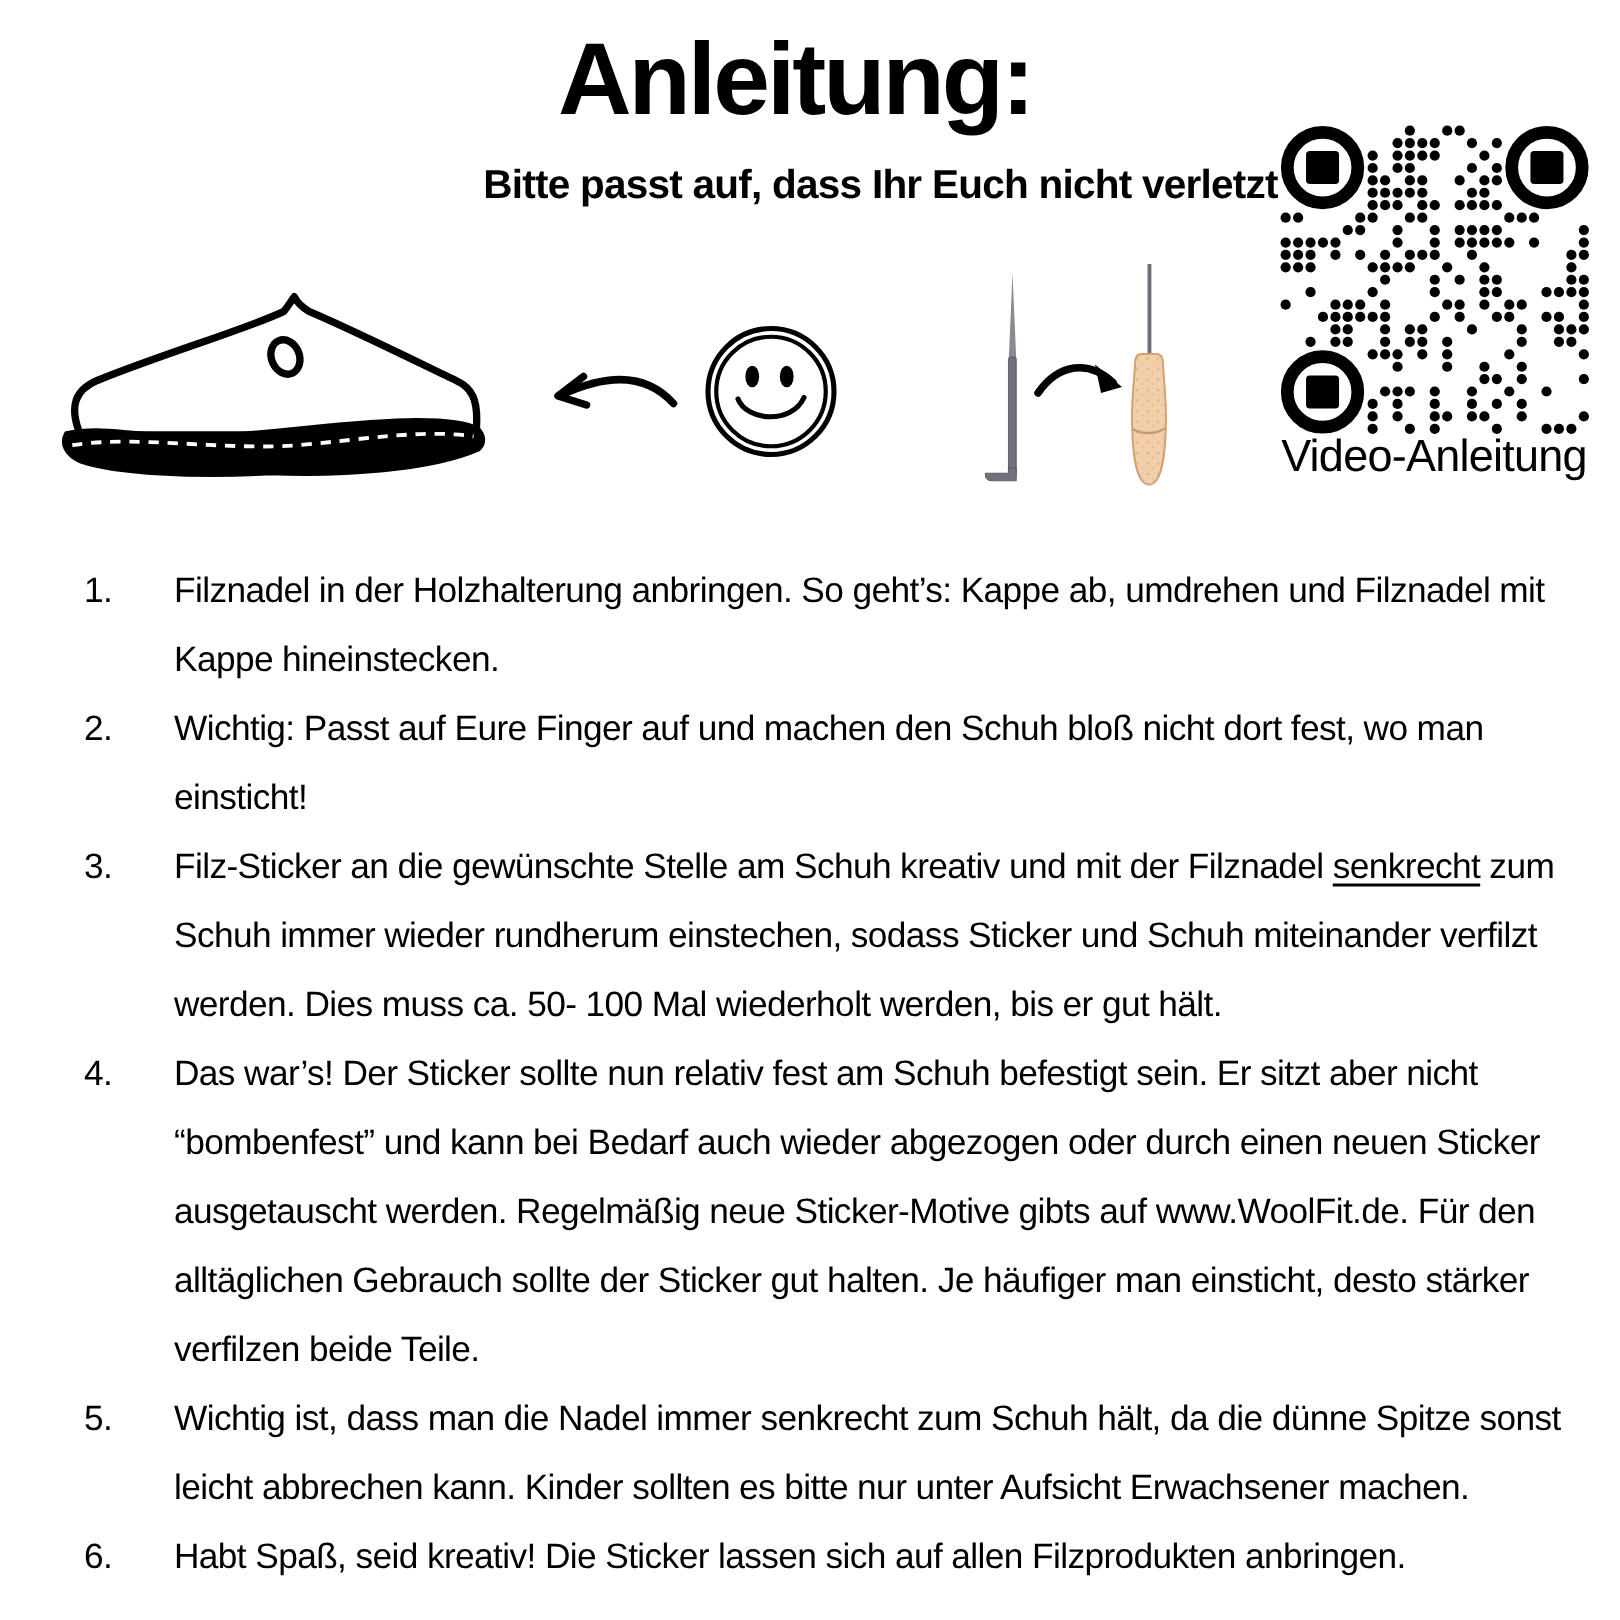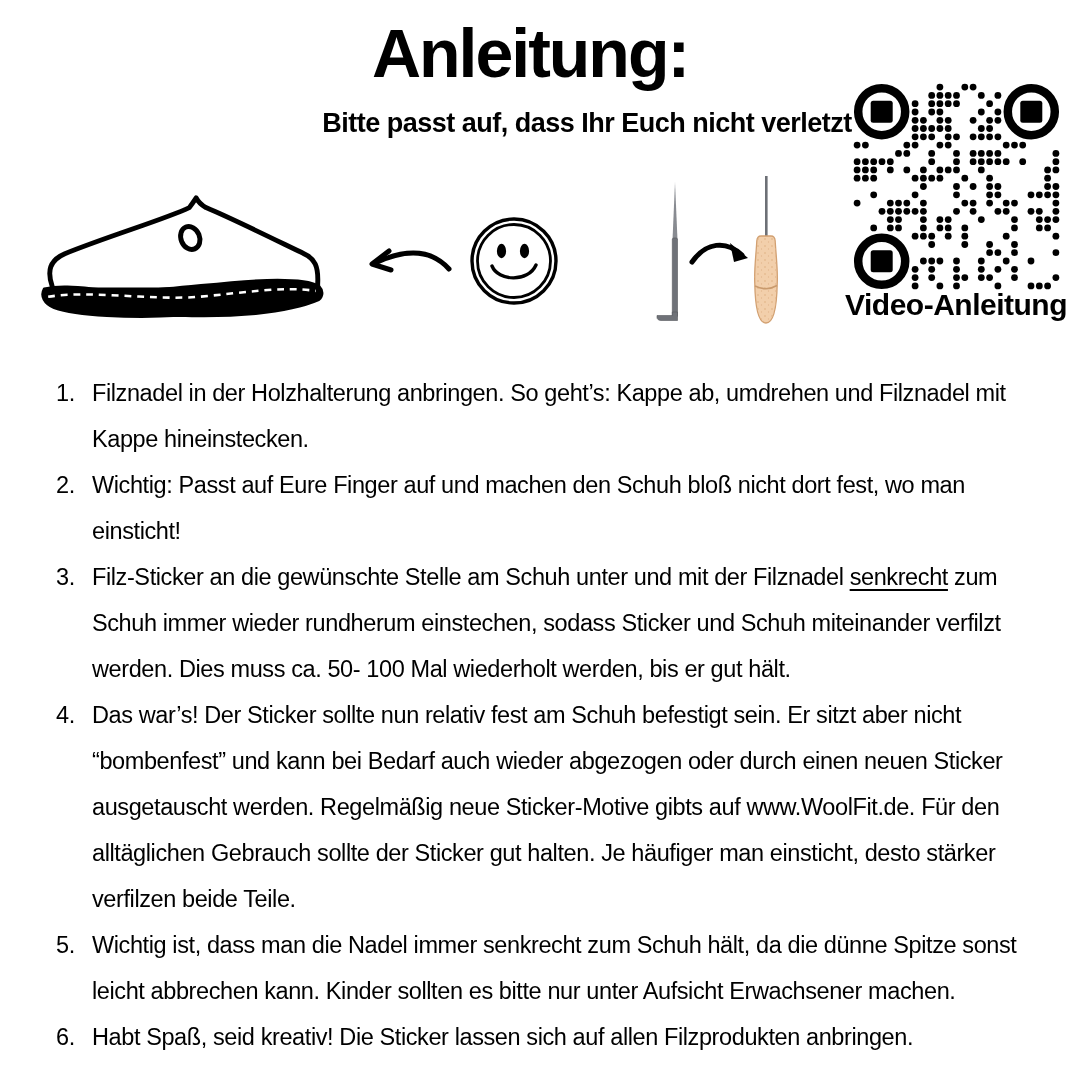--- a/index.html
+++ b/index.html
@@ -19,29 +19,29 @@
   }
   .shoe{left:32px;top:188px;}
   .arrow-left{left:363px;top:224px;}
   .smiley{left:468px;top:215px;}
   .felting-needle{left:652px;top:180px;}
   .arrow-right{left:688px;top:228px;}
   .holder{left:742px;top:174px;}
   .qr{left:853px;top:83px;width:207px;height:207px;}
   .qr-label{
     left:840px;top:288px;width:232px;text-align:center;
-    font-size:30px;font-weight:bold;letter-spacing:-0.5px;
+    font-size:30px;font-weight:normal;letter-spacing:-0.5px;
   }
   .instructions{
     left:56px;top:370px;width:988px;
     font-size:23.5px;line-height:46px;letter-spacing:-0.4px;
   }
   .item{display:flex;}
   .num{flex:0 0 36px;}
-  .text{flex:1;}
+  .text{flex:1;margin-left:24px;}
   .u{text-decoration:underline;text-underline-offset:4px;}
 </style>
 </head>
 <body>
 
 <div class="abs title">Anleitung:</div>
 <div class="abs subtitle">Bitte passt auf, dass Ihr Euch nicht verletzt</div>
 
 <svg class="abs shoe" width="295" height="147" viewBox="0 0 300 150">
   <path d="M 20 100 C 15 85, 17 74, 33 67 C 80 48, 135 32, 160 20 C 163 16, 165 13, 167 10 C 169 14, 172 17, 177 20 C 210 34, 262 60, 277 67 C 288 72, 292 80, 291 98 L 291 104 L 20 104 Z" fill="#ffffff" stroke="#000" stroke-width="5" stroke-linejoin="round"></path>
@@ -301,21 +301,21 @@
     <div class="item">
       <span class="num">1.</span>
       <span class="text"><span>Filznadel in der Holzhalterung anbringen. So geht’s: Kappe ab, umdrehen und Filznadel mit Kappe hineinstecken.</span></span>
     </div>
     <div class="item">
       <span class="num">2.</span>
       <span class="text"><span>Wichtig: Passt auf Eure Finger auf und machen den Schuh bloß nicht dort fest, wo man einsticht!</span></span>
     </div>
     <div class="item">
       <span class="num">3.</span>
-      <span class="text"><span>Filz-Sticker an die gewünschte Stelle am Schuh unter und mit der Filznadel </span><span class="u">senkrecht</span><span> zum Schuh immer wieder rundherum einstechen, sodass Sticker und Schuh miteinander verfilzt werden. Dies muss ca. 50- 100 Mal wiederholt werden, bis er gut hält.</span></span>
+      <span class="text"><span>Filz-Sticker an die gewünschte Stelle am Schuh kreativ und mit der Filznadel </span><span class="u">senkrecht</span><span> zum Schuh immer wieder rundherum einstechen, sodass Sticker und Schuh miteinander verfilzt werden. Dies muss ca. 50- 100 Mal wiederholt werden, bis er gut hält.</span></span>
     </div>
     <div class="item">
       <span class="num">4.</span>
       <span class="text"><span>Das war’s! Der Sticker sollte nun relativ fest am Schuh befestigt sein. Er sitzt aber nicht “bombenfest” und kann bei Bedarf auch wieder abgezogen oder durch einen neuen Sticker ausgetauscht werden.  Regelmäßig neue Sticker-Motive gibts auf www.WoolFit.de. Für den alltäglichen Gebrauch sollte der Sticker gut halten. Je häufiger man einsticht, desto stärker verfilzen beide Teile.</span></span>
     </div>
     <div class="item">
       <span class="num">5.</span>
       <span class="text"><span>Wichtig ist, dass man die Nadel immer senkrecht zum Schuh hält, da die dünne Spitze sonst leicht abbrechen kann. Kinder sollten es bitte nur unter Aufsicht Erwachsener machen.</span></span>
     </div>
     <div class="item">

